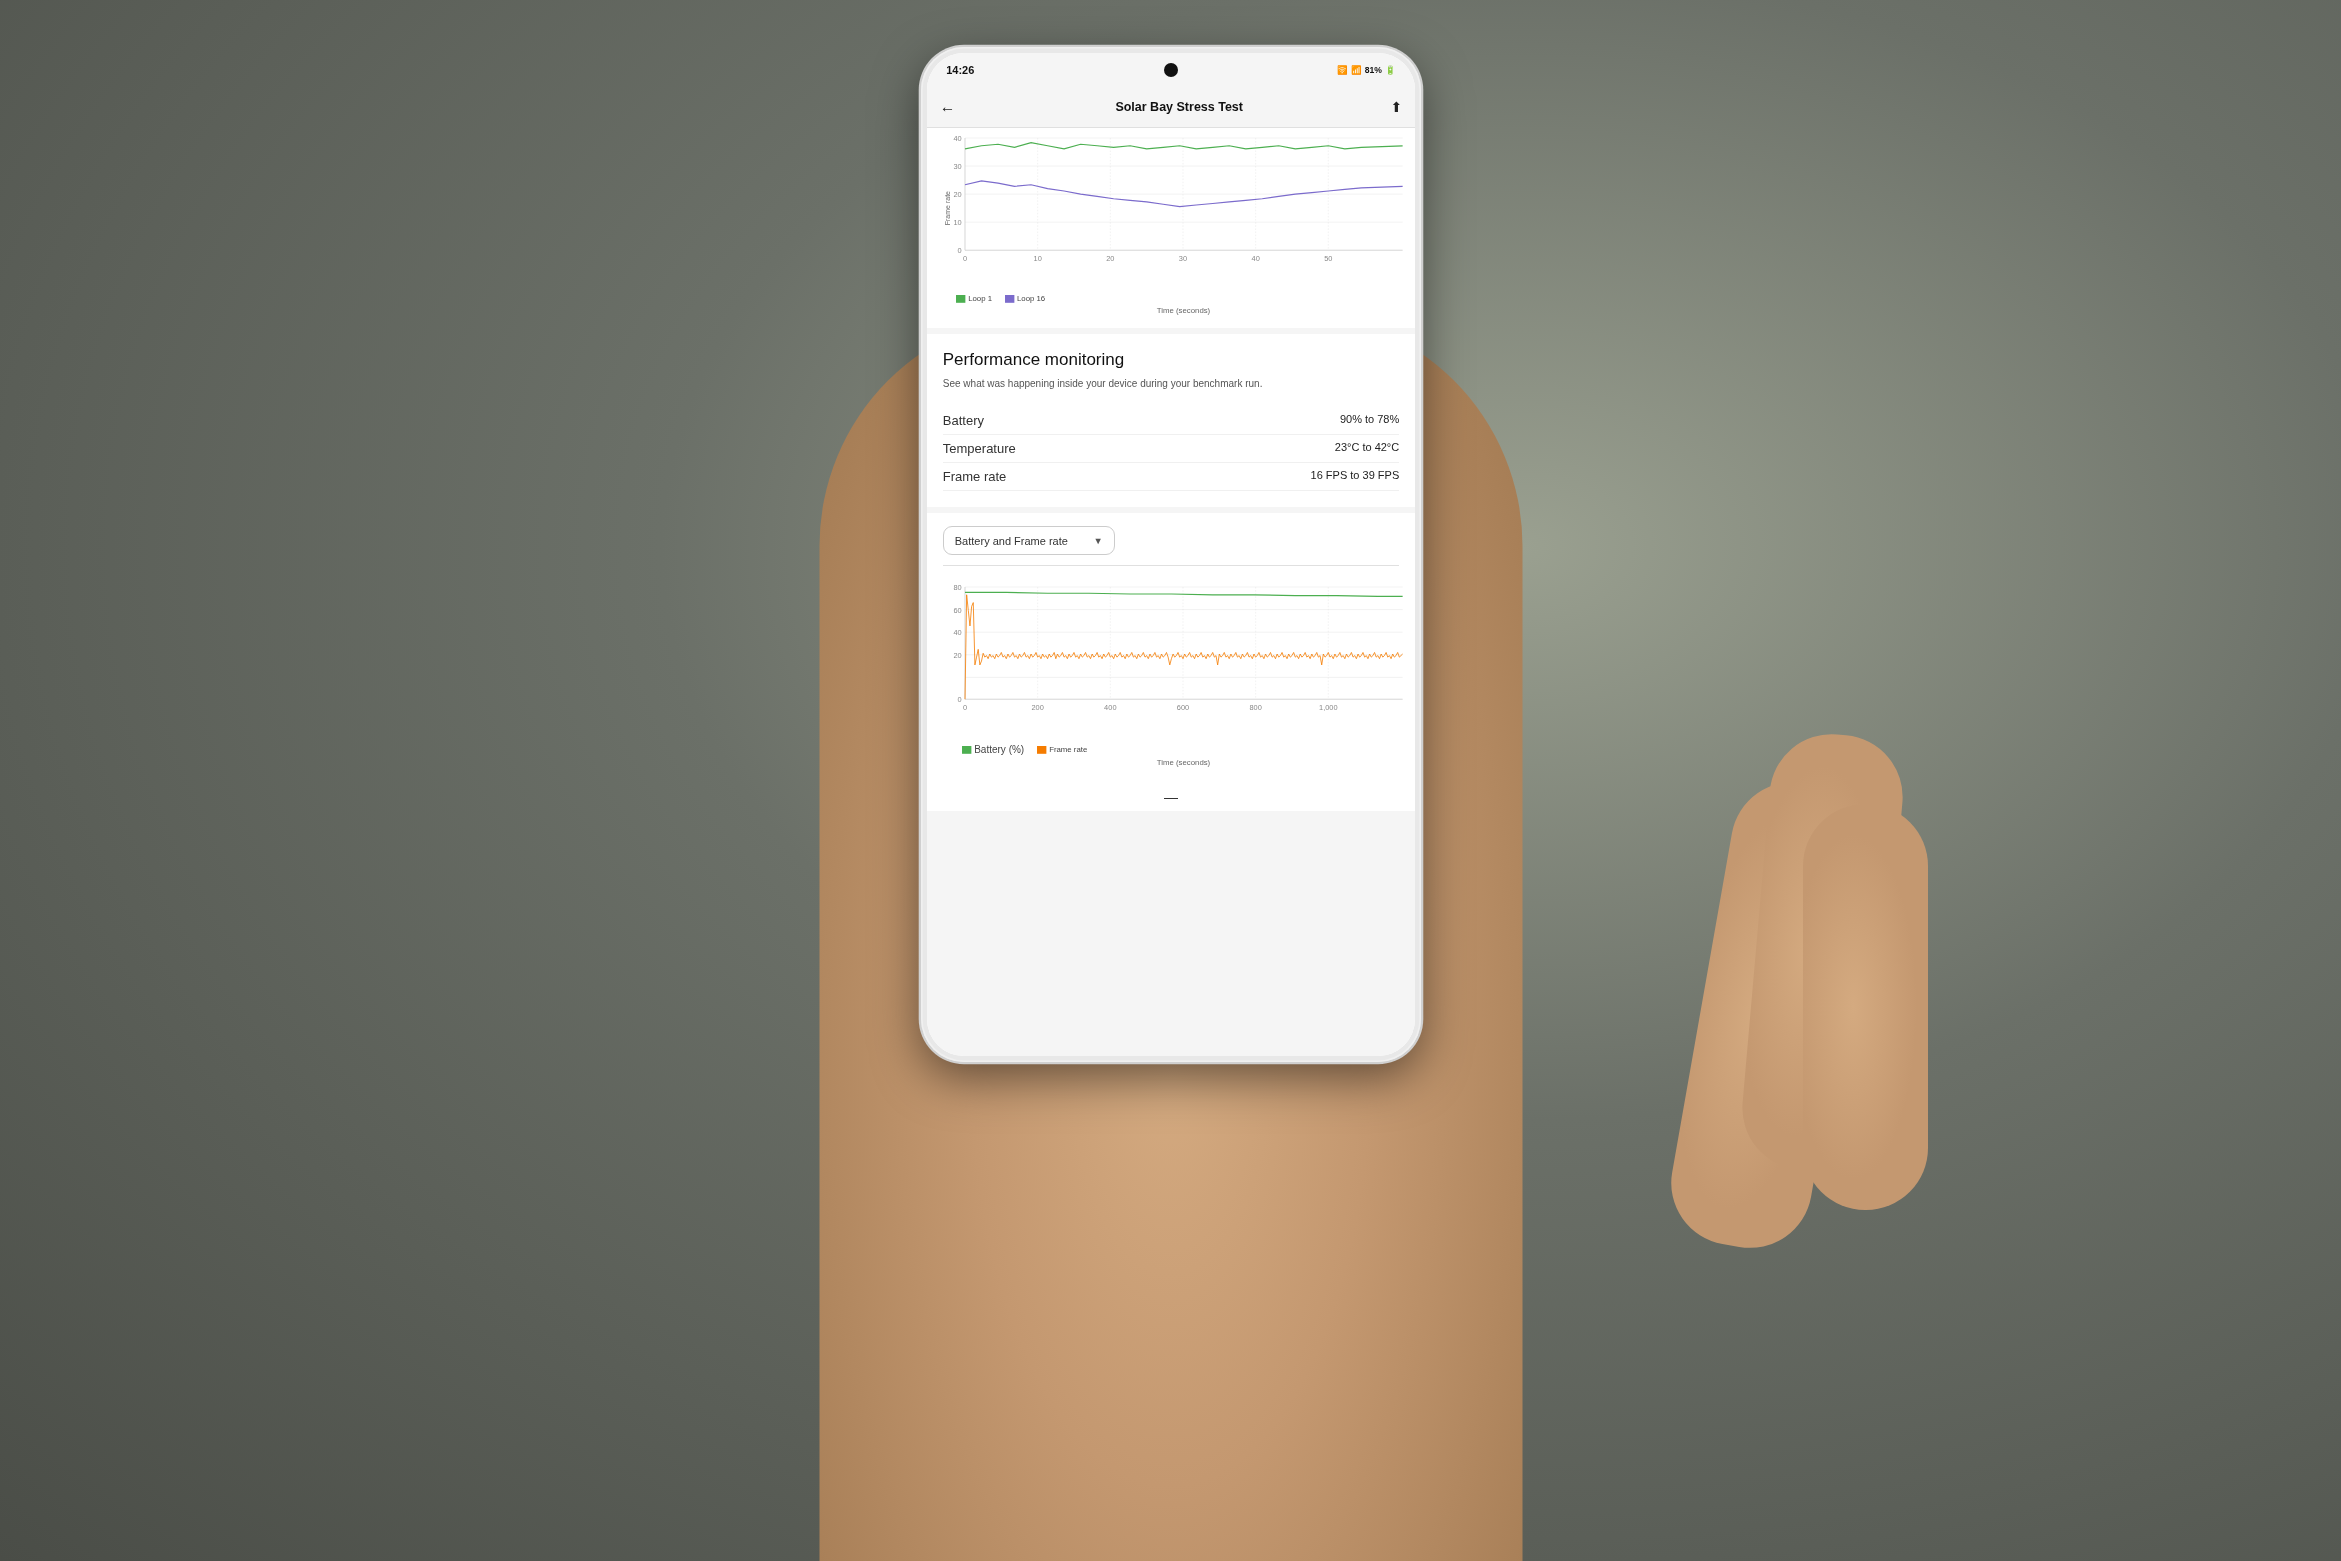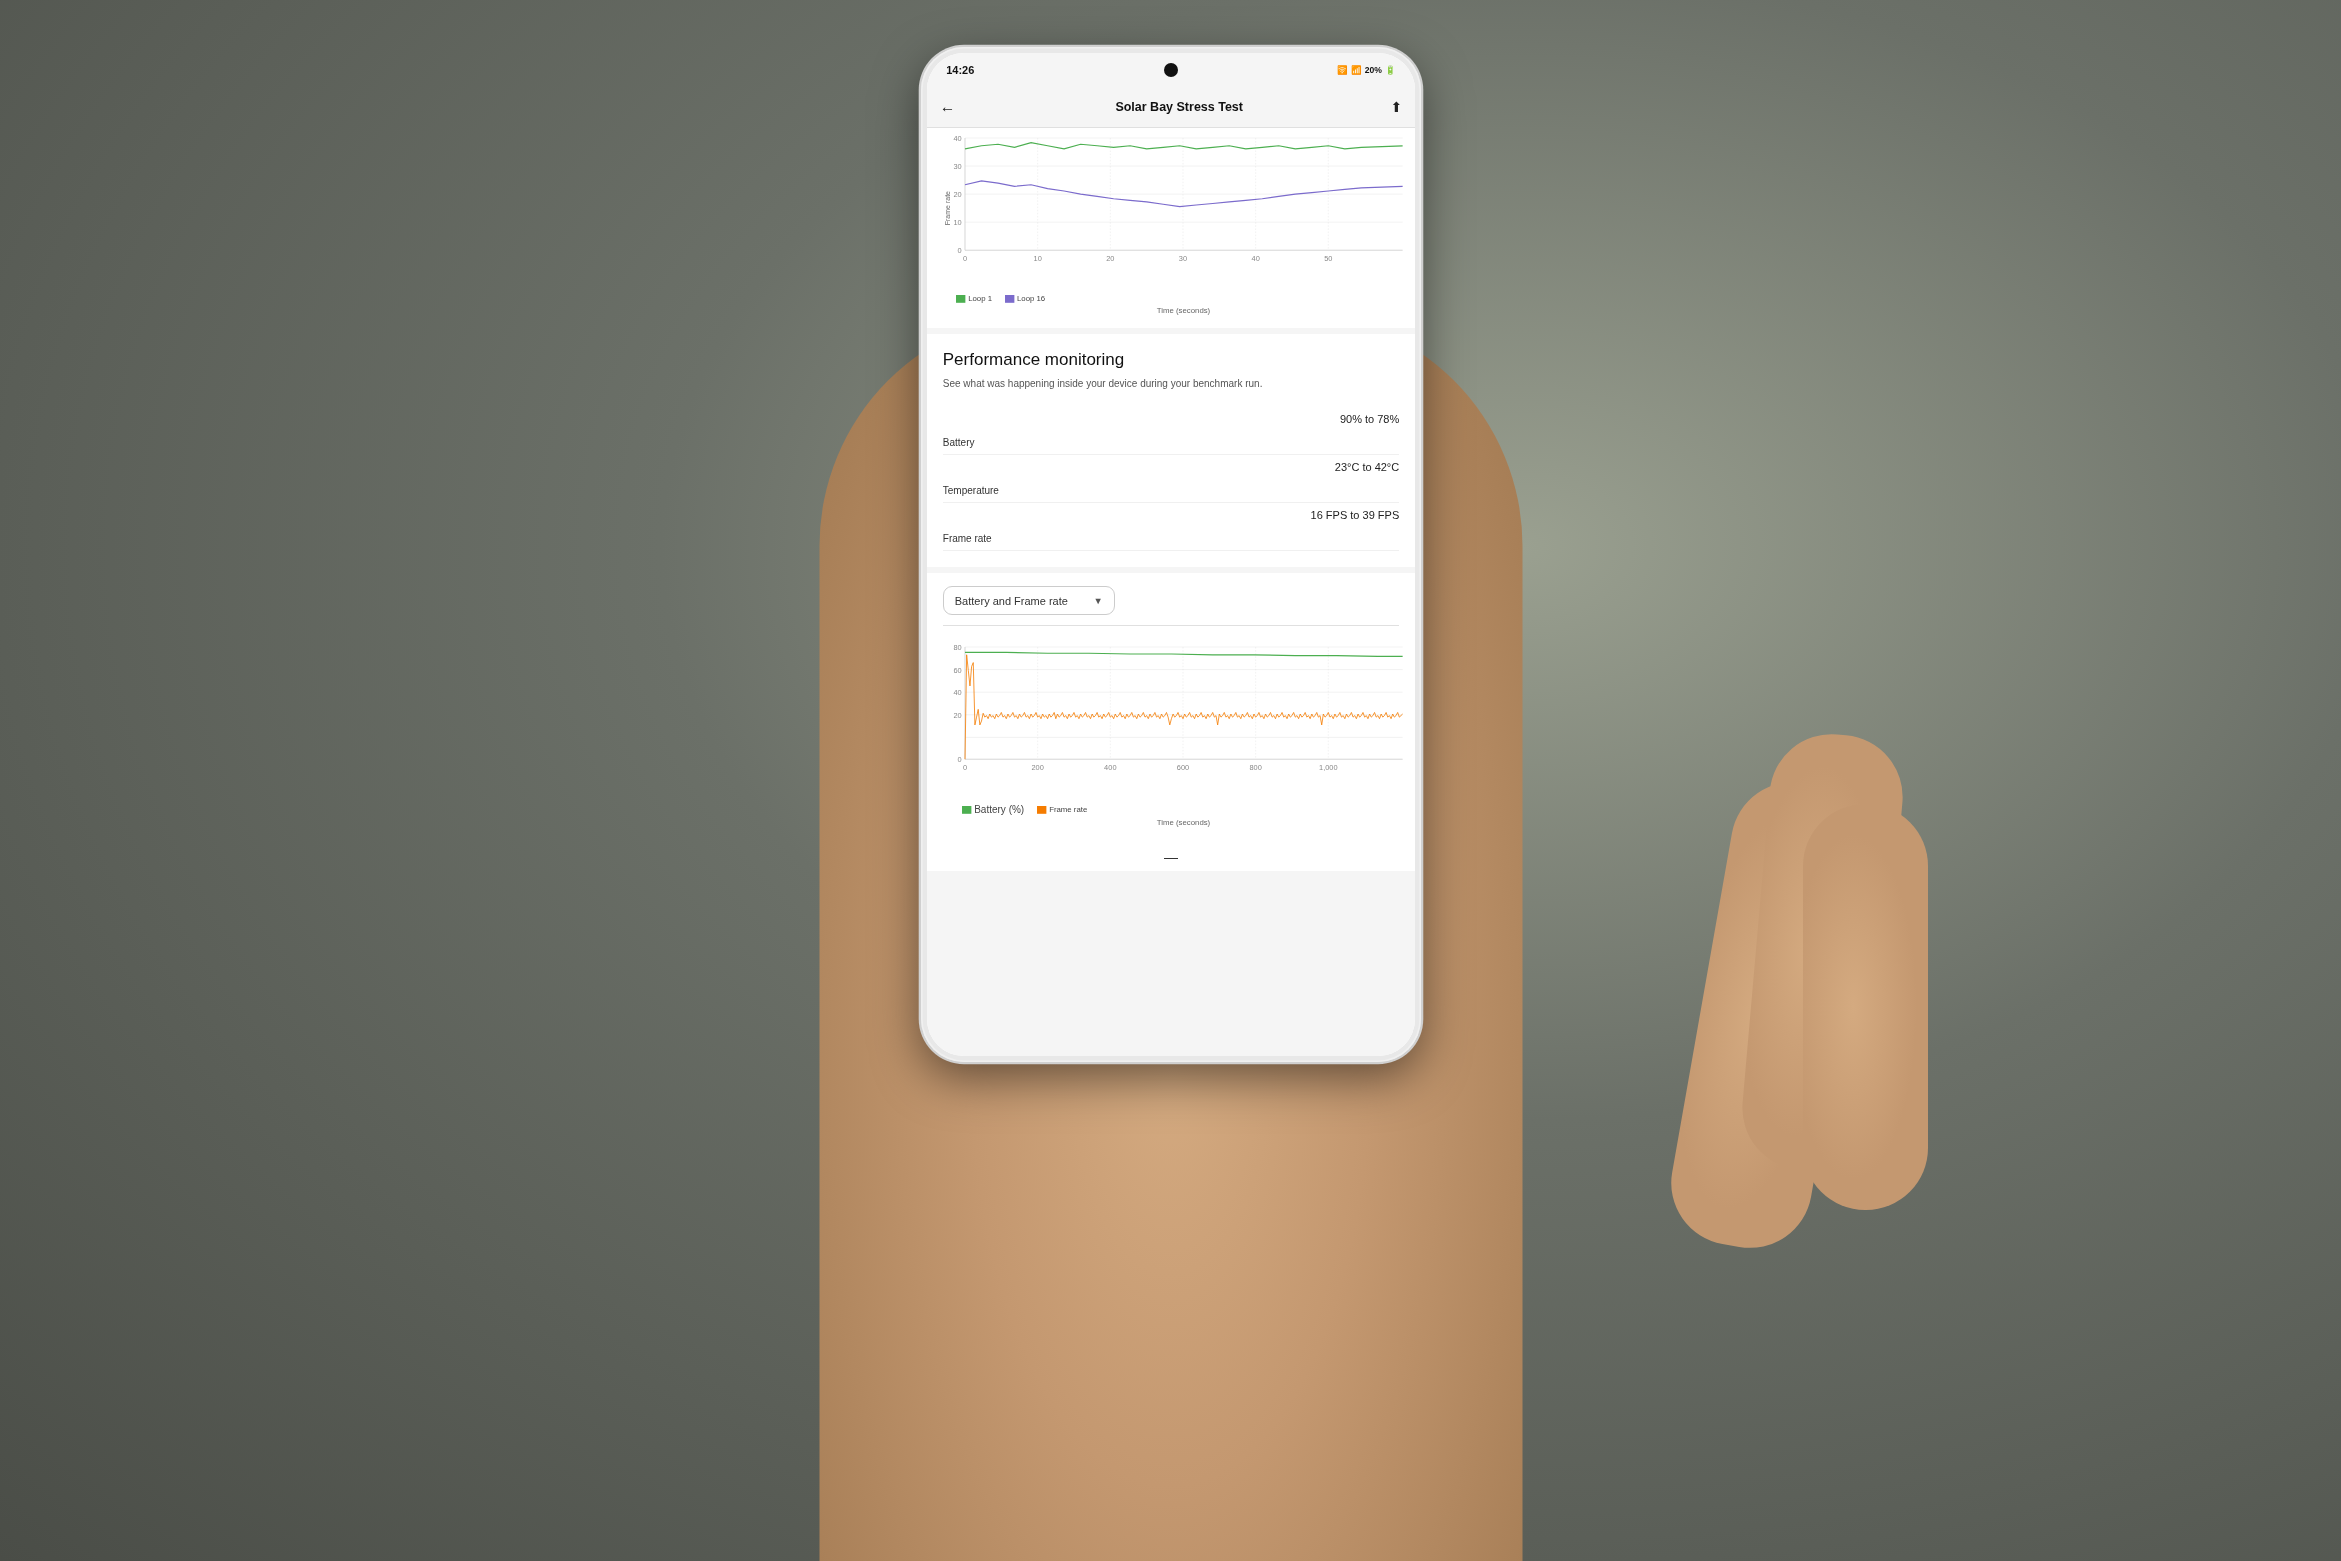--- a/index.html
+++ b/index.html
@@ -179,23 +179,22 @@
     }
 
     .perf-row {
       display: flex;
       justify-content: space-between;
       padding: 6.2px 0;
       border-bottom: 0.8px solid #f0f0f0;
     }
 
     .perf-label {
-      font-size: 10px;
+      font-size: 13px;
       color: #333;
-      margin-top: 24px;
     }
 
     .perf-value {
       font-size: 11px;
       color: #222;
       font-weight: 500;
     }
 
     
     .dropdown-section {
@@ -273,21 +272,21 @@
     <div class="phone-inner">
 
       <div class="camera-notch"></div>
 
       <div class="status-bar">
         <span class="status-time">14:26</span>
         <div style="width:15.6px;"></div>
         <div class="status-icons">
           <span style="font-size:8.6px;">🛜</span>
           <span style="font-size:8.6px;">📶</span>
-          <span style="font-size:8.6px;">20%</span>
+          <span style="font-size:8.6px;">81%</span>
           <span style="font-size:8.6px;">🔋</span>
         </div>
       </div>
 
       <div class="app-bar">
         <span class="back-arrow">←</span>
         <span class="app-title">Solar Bay Stress Test</span>
         <span class="share-icon">⬆</span>
       </div>
 

